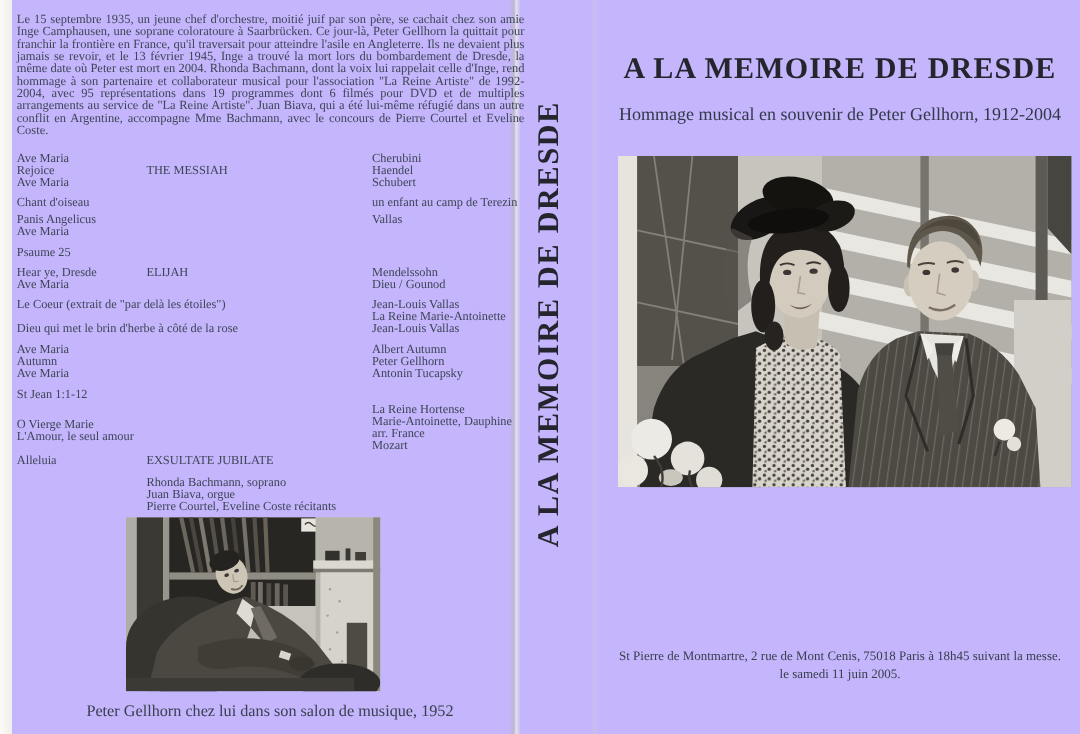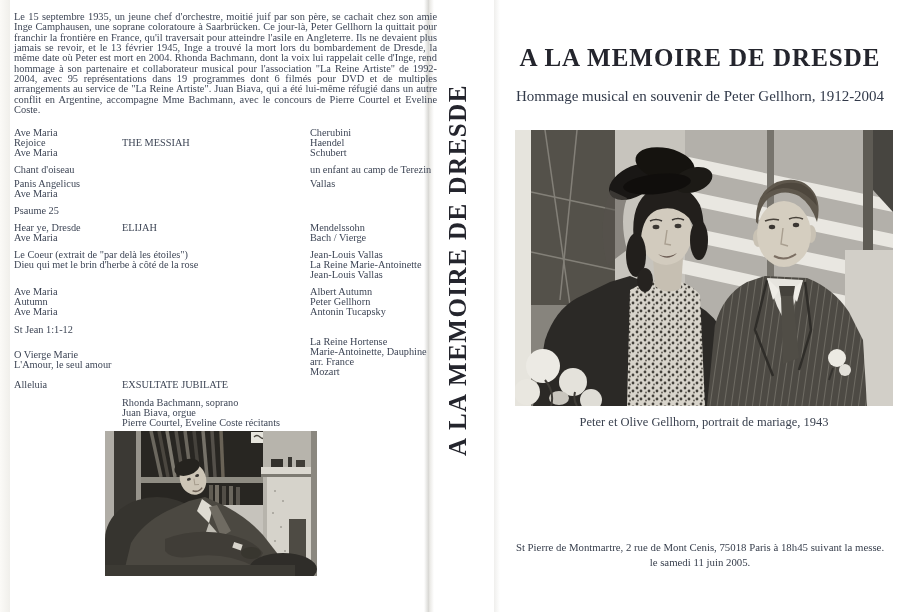--- a/index.html
+++ b/index.html
@@ -1,16 +1,16 @@
 <!DOCTYPE html>
 <html><head>
 <meta charset="utf-8">
 <style>
   html,body{margin:0;padding:0;background:#e8e7e3;}
-  .scan{position:relative;width:900px;height:612px;background:#ffffff;overflow:hidden;
+  .scan{position:relative;width:900px;height:612px;background:#c4b5fd;overflow:hidden;
         font-family:"Liberation Serif","DejaVu Serif",serif;color:#3a4150;}
   .edge-left{position:absolute;left:0;top:0;width:10px;height:612px;
              background:linear-gradient(90deg,#fbfaf7,#f0efeb);}
   .crease{position:absolute;left:424px;top:0;width:10px;height:612px;
           background:linear-gradient(90deg,rgba(200,199,193,0) 0%,rgba(186,185,179,.55) 45%,rgba(233,232,228,.9) 60%,rgba(240,239,235,0) 100%);}
   .crease2{position:absolute;left:494px;top:0;width:6px;height:612px;
            background:linear-gradient(90deg,rgba(210,209,203,.35),rgba(240,239,235,0));}
   .intro{position:absolute;left:14px;top:12px;width:423px;margin:0;
          font-size:10.4px;line-height:10.35px;text-align:justify;color:#3e4656;}
   .pl{position:absolute;font-size:10.3px;line-height:11px;white-space:nowrap;color:#3e4656;text-align:center;}
@@ -47,21 +47,21 @@
   <div class="pl t" style="top:127px">Ave Maria</div>
   <div class="pl t" style="top:137px">Rejoice</div>
   <div class="pl t" style="top:147px">Ave Maria</div>
   <div class="pl t" style="top:164px">Chant d'oiseau</div>
   <div class="pl t" style="top:178px">Panis Angelicus</div>
   <div class="pl t" style="top:188px">Ave Maria</div>
   <div class="pl t" style="top:205px">Psaume 25</div>
   <div class="pl t" style="top:222px">Hear ye, Dresde</div>
   <div class="pl t" style="top:232px">Ave Maria</div>
   <div class="pl t" style="top:249px">Le Coeur (extrait de "par delà les étoiles")</div>
-  <div class="pl t" style="top:259px">Dieu qui met le brin d'herbe à côté de la rose</div>
+  <div class="pl t" style="top:269px">Dieu qui met le brin d'herbe à côté de la rose</div>
   <div class="pl t" style="top:286px">Ave Maria</div>
   <div class="pl t" style="top:296px">Autumn</div>
   <div class="pl t" style="top:306px">Ave Maria</div>
   <div class="pl t" style="top:324px">St Jean 1:1-12</div>
   <div class="pl t" style="top:349px">O Vierge Marie</div>
   <div class="pl t" style="top:359px">L'Amour, le seul amour</div>
   <div class="pl t" style="top:379px">Alleluia</div>
 
   <div class="pl w" style="top:137px">THE MESSIAH</div>
   <div class="pl w" style="top:222px">ELIJAH</div>
@@ -70,21 +70,21 @@
   <div class="pl w" style="top:397px">Rhonda Bachmann, soprano</div>
   <div class="pl w" style="top:407px">Juan Biava, orgue</div>
   <div class="pl w" style="top:417px">Pierre Courtel, Eveline Coste  récitants</div>
 
   <div class="pl c" style="top:127px">Cherubini</div>
   <div class="pl c" style="top:137px">Haendel</div>
   <div class="pl c" style="top:147px">Schubert</div>
   <div class="pl c" style="top:164px">un enfant au camp de Terezin</div>
   <div class="pl c" style="top:178px">Vallas</div>
   <div class="pl c" style="top:222px">Mendelssohn</div>
-  <div class="pl c" style="top:232px">Bach / Vierge</div>
+  <div class="pl c" style="top:232px">Dieu / Gounod</div>
   <div class="pl c" style="top:249px">Jean-Louis Vallas</div>
   <div class="pl c" style="top:259px">La Reine Marie-Antoinette</div>
   <div class="pl c" style="top:269px">Jean-Louis Vallas</div>
   <div class="pl c" style="top:286px">Albert Autumn</div>
   <div class="pl c" style="top:296px">Peter Gellhorn</div>
   <div class="pl c" style="top:306px">Antonin Tucapsky</div>
   <div class="pl c" style="top:336px">La Reine Hortense</div>
   <div class="pl c" style="top:346px">Marie-Antoinette, Dauphine</div>
   <div class="pl c" style="top:356px">arr. France</div>
   <div class="pl c" style="top:366px">Mozart</div>
@@ -180,21 +180,20 @@
       <path d="M241,92 Q240,62 262,52 Q288,44 300,64 Q306,76 302,92 Q296,74 284,66 Q268,58 254,68 Q244,76 243,94 Z" fill="#5e574c"></path>
       <path d="M246,70 Q262,48 286,54 Q300,60 302,76 Q288,58 268,58 Q252,60 246,70 Z" fill="#4e473d"></path>
       <ellipse cx="257" cy="97" rx="3.2" ry="2.2" fill="#3b3733"></ellipse>
       <ellipse cx="281" cy="95" rx="3.2" ry="2.2" fill="#3b3733"></ellipse>
       <path d="M250,91 Q257,88 264,90 M274,89 Q281,86 288,89" stroke="#4a443c" stroke-width="1.6" fill="none"></path>
       <path d="M268,98 L266,114 L273,116" stroke="#a99f90" stroke-width="1.4" fill="none"></path>
       <path d="M259,126 Q270,132 281,124" stroke="#7c6f63" stroke-width="2" fill="none"></path>
     </svg>
   </div>
 
-  <div class="r-cap">Peter et Olive Gellhorn, portrait de mariage, 1943</div>
 
   <div class="venue">
     <div>St Pierre de Montmartre, 2 rue de Mont Cenis, 75018 Paris à 18h45 suivant la messe.</div>
     <div>le samedi 11 juin 2005.</div>
   </div>
 
   <div class="photo salon">
     <svg width="212" height="145" viewBox="0 0 212 145" xmlns="http://www.w3.org/2000/svg">
       <rect width="212" height="145" fill="#c6c3bc"></rect>
       <rect width="9" height="145" fill="#b0ada6"></rect>
@@ -255,13 +254,14 @@
       <polygon points="104,76 112,74 126,100 116,106" fill="#6f6b62"></polygon>
       <polygon points="104,92 116,106 112,118 100,104" fill="#d5d2c9" opacity="0.85"></polygon>
       <path d="M60,108 Q92,96 126,104 Q150,110 158,122 L150,136 Q120,120 84,126 Q66,128 60,120 Z" fill="#403d37"></path>
       <rect x="128" y="112" width="9" height="6" fill="#d8d5cc" transform="rotate(18 132 115)"></rect>
       <ellipse cx="146" cy="122" rx="10" ry="6" fill="#38362f"></ellipse>
       <ellipse cx="178" cy="138" rx="34" ry="16" fill="#2f2d29"></ellipse>
       <rect x="0" y="134" width="190" height="11" fill="#3c3a34"></rect>
     </svg>
   </div>
 
+  <div class="l-cap">Peter Gellhorn chez lui dans son salon de musique, 1952</div>
 </div>
 
 </body></html>

